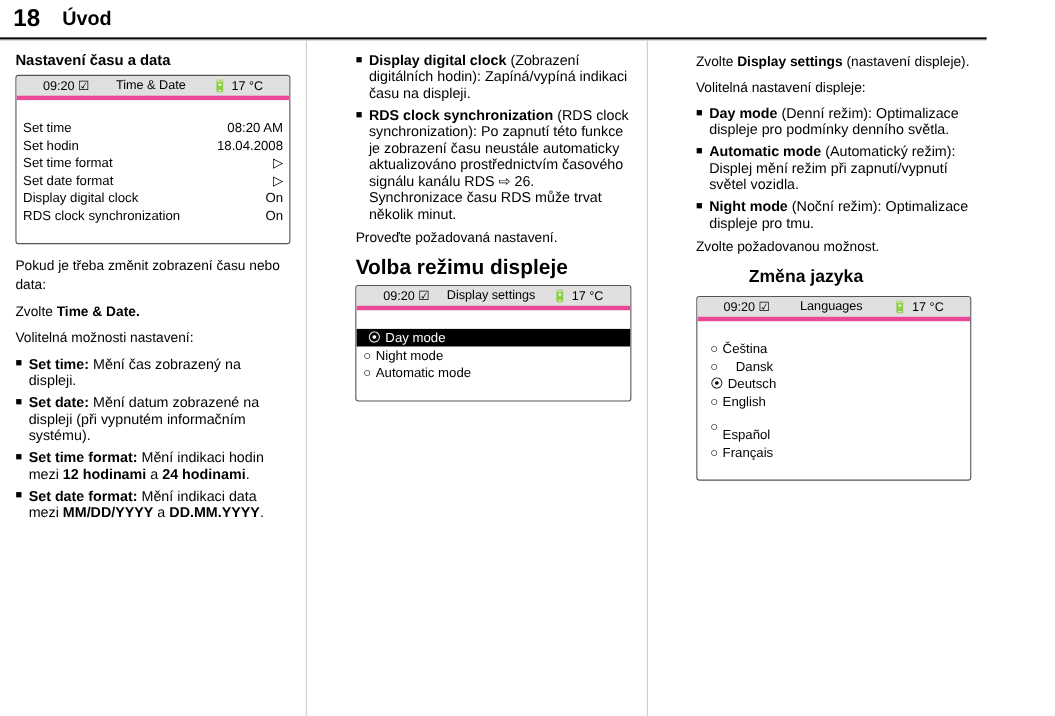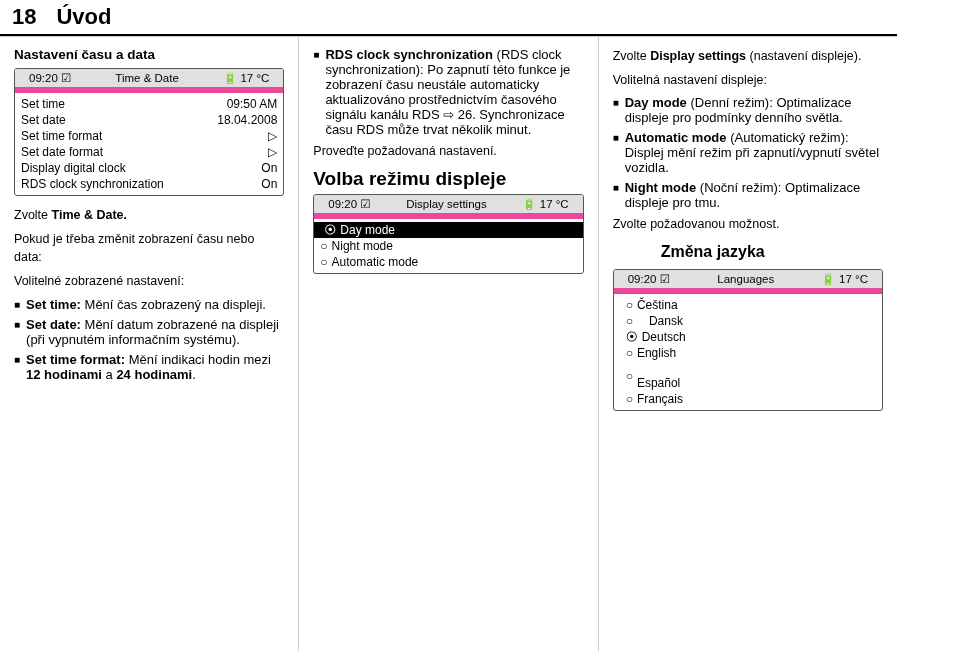--- a/index.html
+++ b/index.html
@@ -28,29 +28,30 @@
       padding: 4px 12px;
       gap: 20px;
     }
 
     .page-number {
       font-size: 22px;
       font-weight: bold;
     }
 
     .header-title {
-      font-size: 22px;
+      font-size: 18px;
       font-weight: bold;
     }
 
     
     .main-content {
       display: flex;
       flex: 1;
       border-top: 1px solid #ccc;
+      gap: 30px;
     }
 
     .col {
       flex: 1;
       padding: 10px 14px;
       border-right: 1px solid #ccc;
     }
     .col:last-child {
       border-right: none;
     }
@@ -69,27 +70,27 @@
       margin-bottom: 10px;
       overflow: hidden;
       font-size: 12px;
     }
 
     .device-header {
       background: #e0e0e0;
       display: flex;
       justify-content: space-between;
       align-items: center;
-      padding: 2px 14px;
-      border-bottom: 6px solid #ec4899;
+      padding: 2px 24px;
+      border-bottom: 4px solid #ec4899;
       font-size: 11.5px;
     }
 
     .device-body {
-      padding: 3px 6px;
+      padding: 17px 6px;
     }
 
     .device-row {
       display: flex;
       justify-content: space-between;
       padding: 1px 0;
       font-size: 12px;
     }
 
     .device-row.highlighted {
@@ -151,24 +152,24 @@
 
       <div class="device-ui">
         <div class="device-header">
           <span>09:20 ☑</span>
           <span>Time &amp; Date</span>
           <span>🔋 17 °C</span>
         </div>
         <div class="device-body">
           <div class="device-row">
             <span>Set time</span>
-            <span>09:50 AM</span>
-          </div>
-          <div class="device-row">
-            <span>Set date</span>
+            <span>08:20 AM</span>
+          </div>
+          <div class="device-row">
+            <span>Set hodin</span>
             <span>18.04.2008</span>
           </div>
           <div class="device-row">
             <span>Set time format</span>
             <span>▷</span>
           </div>
           <div class="device-row">
             <span>Set date format</span>
             <span>▷</span>
           </div>
@@ -176,36 +177,42 @@
             <span>Display digital clock</span>
             <span>On</span>
           </div>
           <div class="device-row">
             <span>RDS clock synchronization</span>
             <span>On</span>
           </div>
         </div>
       </div>
 
+      <p>Pokud je třeba změnit zobrazení času nebo data:</p>
       <p>Zvolte <span class="bold">Time &amp; Date.</span></p>
-      <p>Pokud je třeba změnit zobrazení času nebo data:</p>
-      <p>Volitelné zobrazené nastavení:</p>
+      <p>Volitelná možnosti nastavení:</p>
 
       <div class="list-item">
         <span><span class="bold">Set time:</span> Mění čas zobrazený na displeji.</span>
       </div>
       <div class="list-item">
         <span><span class="bold">Set date:</span> Mění datum zobrazené na displeji (při vypnutém informačním systému).</span>
       </div>
       <div class="list-item">
         <span><span class="bold">Set time format:</span> Mění indikaci hodin mezi <span class="bold">12 hodinami</span> a <span class="bold">24 hodinami</span>.</span>
       </div>
+      <div class="list-item">
+        <span><span class="bold">Set date format:</span> Mění indikaci data mezi <span class="bold">MM/DD/YYYY</span> a <span class="bold">DD.MM.YYYY</span>.</span>
+      </div>
     </div>
 
     <div class="col">
+      <div class="list-item">
+        <span><span class="bold">Display digital clock</span> (Zobrazení digitálních hodin): Zapíná/vypíná indikaci času na displeji.</span>
+      </div>
       <div class="list-item">
         <span><span class="bold">RDS clock synchronization</span> (RDS clock synchronization): Po zapnutí této funkce je zobrazení času neustále automaticky aktualizováno prostřednictvím časového signálu kanálu RDS ⇨ 26. Synchronizace času RDS může trvat několik minut.</span>
       </div>
       <p>Proveďte požadovaná nastavení.</p>
       <div class="sub-heading">Volba režimu displeje</div>
 
       <div class="device-ui">
         <div class="device-header">
           <span>09:20 ☑</span>
           <span>Display settings</span>

